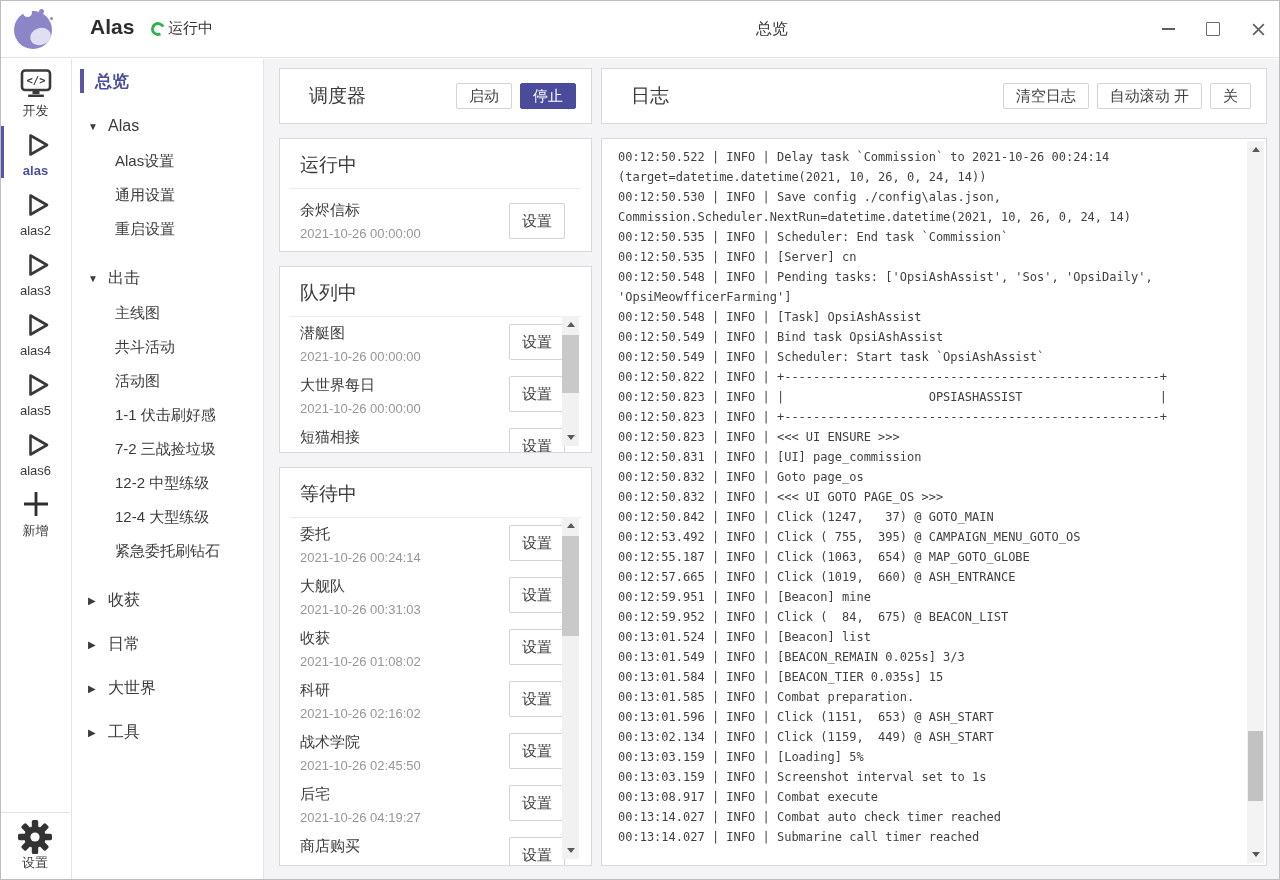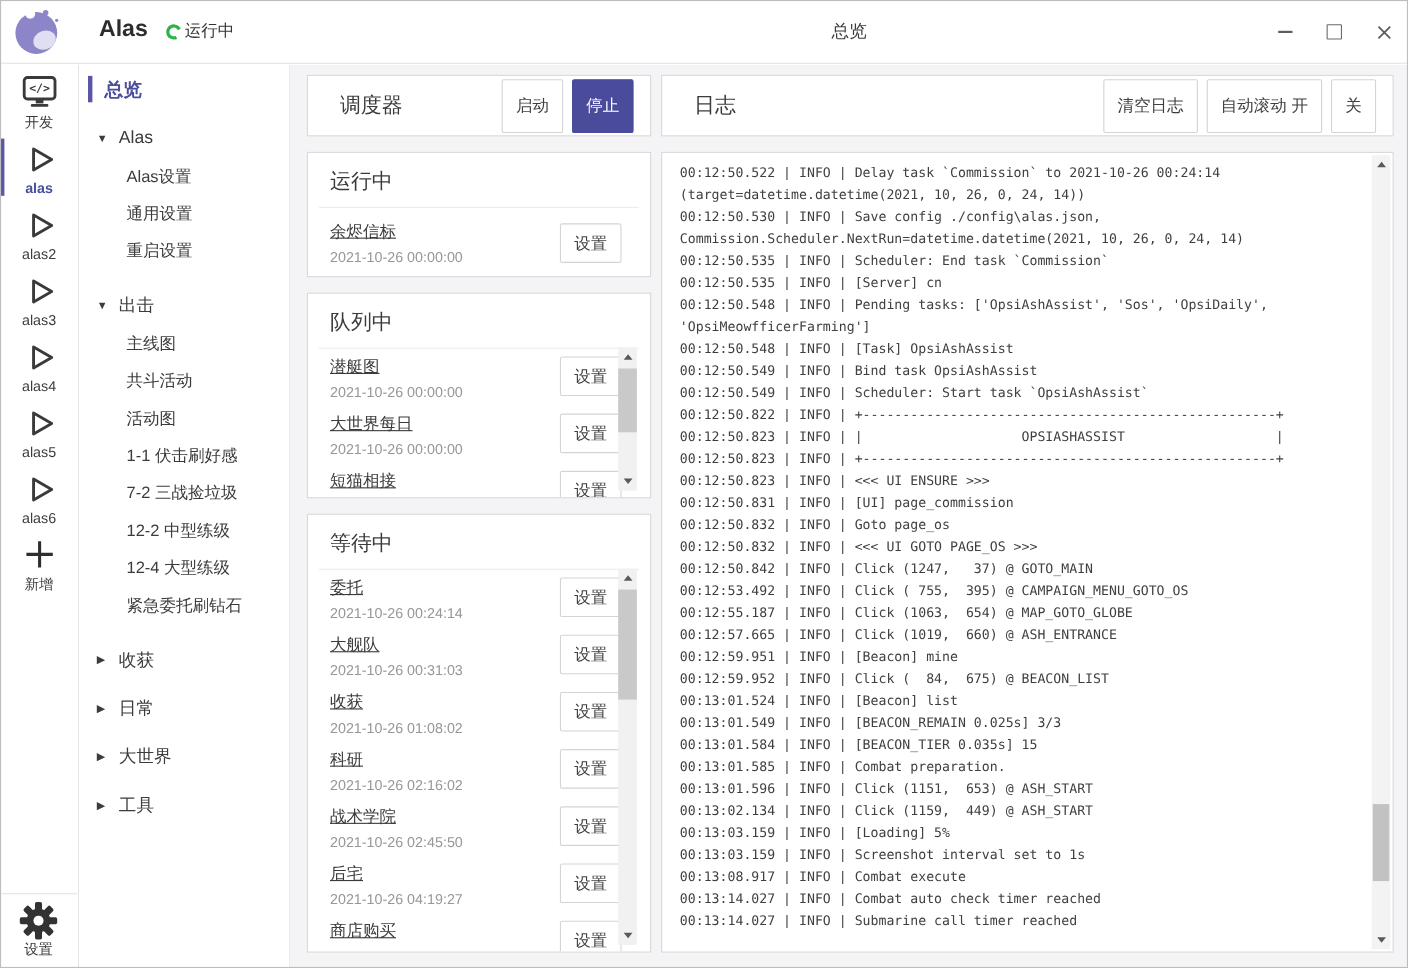--- a/index.html
+++ b/index.html
@@ -49,32 +49,32 @@
   .nav-sub-item { height:34px; line-height:34px; padding-left:43px; font-size:15px; color:#3b3b3b; white-space:nowrap; }
 
   
   .main { position:absolute; left:264px; top:59px; right:0; bottom:0; background:#f4f4f6; display:flex; gap:9px; padding:9px 13px 14px 15px; }
   .card { background:#fff; border:1px solid #d8d8d8; }
   .col-sched { width:313px; flex:none; display:flex; flex-direction:column; gap:14px; }
   .col-log { flex:1; min-width:0; display:flex; flex-direction:column; gap:14px; }
 
   .panel-header { height:56px; flex:none; display:flex; align-items:center; padding:0 15px 0 29px; }
   .panel-title { font-size:19px; color:#3b3b3b; flex:1; }
-  .btn { height:49px; border:1px solid #d4d4d4; background:#fff; font-size:15px; color:#3f3f3f; display:flex; align-items:center; justify-content:center; padding:0 12px; border-radius:2px; font-family:inherit; white-space:nowrap; cursor:default; }
+  .btn { height:26px; border:1px solid #d4d4d4; background:#fff; font-size:15px; color:#3f3f3f; display:flex; align-items:center; justify-content:center; padding:0 12px; border-radius:2px; font-family:inherit; white-space:nowrap; cursor:default; }
   .btn-primary { background:#4b4b9c; border-color:#4b4b9c; color:#fff; }
   .hbtns { display:flex; gap:8px; }
 
   .task-card { position:relative; display:flex; flex-direction:column; overflow:hidden; }
   .card-title { font-size:19px; color:#3b3b3b; padding:13px 20px 10px; flex:none; }
   .card-divider { border-bottom:1px solid #ececec; margin:0 10px; flex:none; }
   .task-list { position:relative; overflow:hidden; flex:1; }
   .task-row { height:52px; display:flex; align-items:flex-start; padding:7px 26px 0 20px; }
   .task-row.single { height:64px; align-items:center; padding-top:0; }
   .task-info { flex:1; min-width:0; }
-  .task-name { font-size:15px; color:#3b3b3b; white-space:nowrap;text-decoration:underline; }
+  .task-name { font-size:15px; color:#3b3b3b; white-space:nowrap; }
   .task-time { font-size:13px; color:#979797; margin-top:6px; white-space:nowrap; }
   .btn-setting { height:36px; width:56px; padding:0; flex:none; }
   .card-running { height:114px; flex:none; }
   .card-queue { height:187px; flex:none; }
   .card-waiting { flex:1; }
 
   
   .vscroll { position:absolute; width:17px; background:#f1f1f1; }
   .vscroll .sb-btn { position:absolute; left:0; width:17px; height:17px; display:flex; align-items:center; justify-content:center; }
   .vscroll .sb-up { top:0; } .vscroll .sb-down { bottom:0; }

